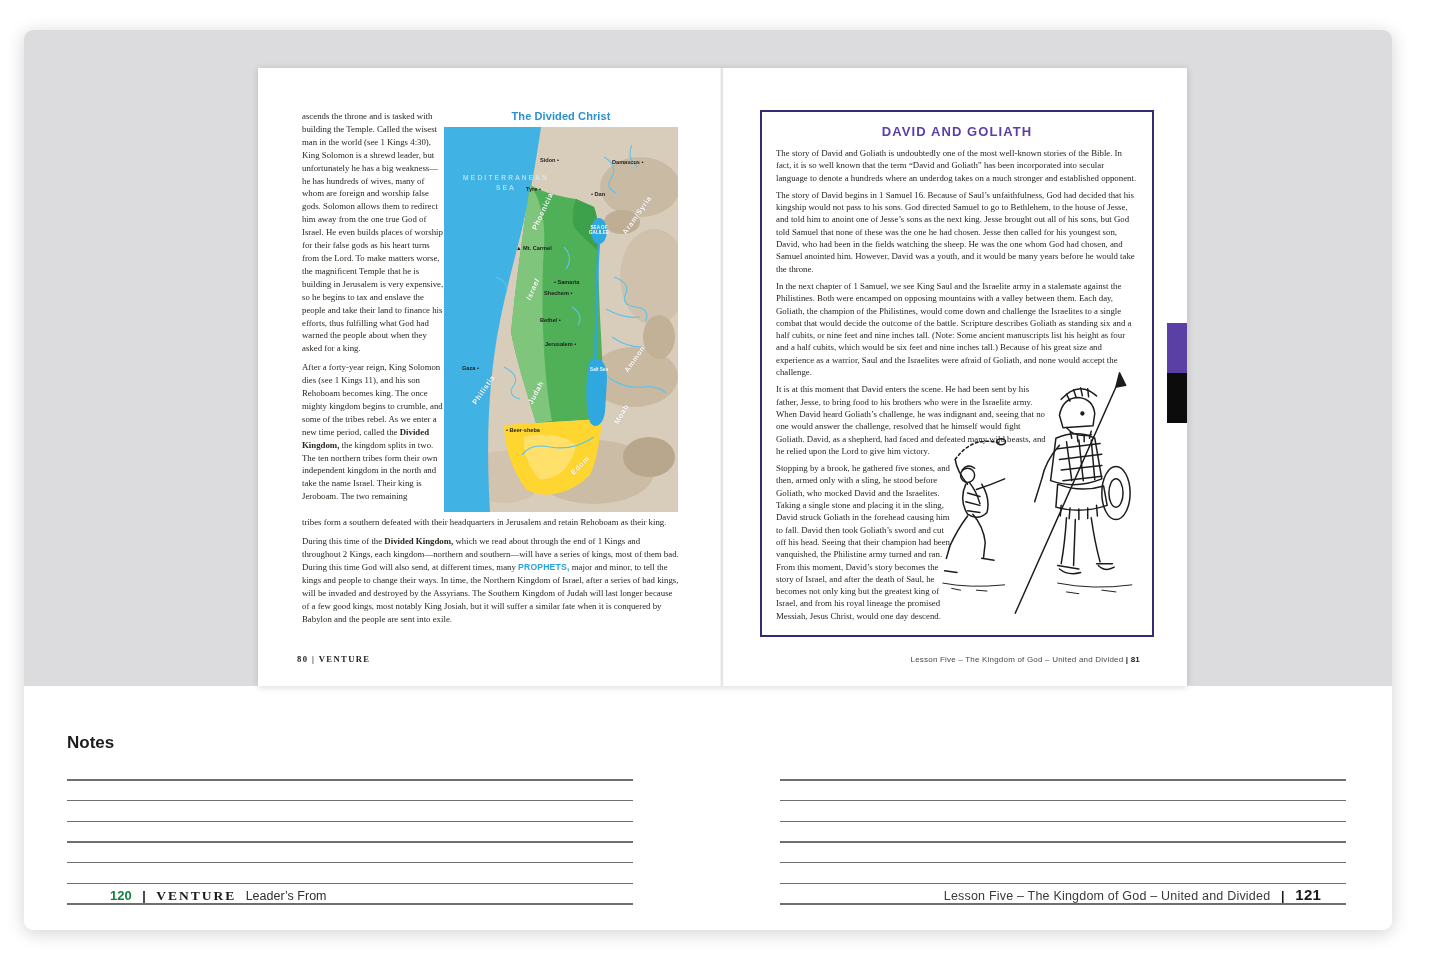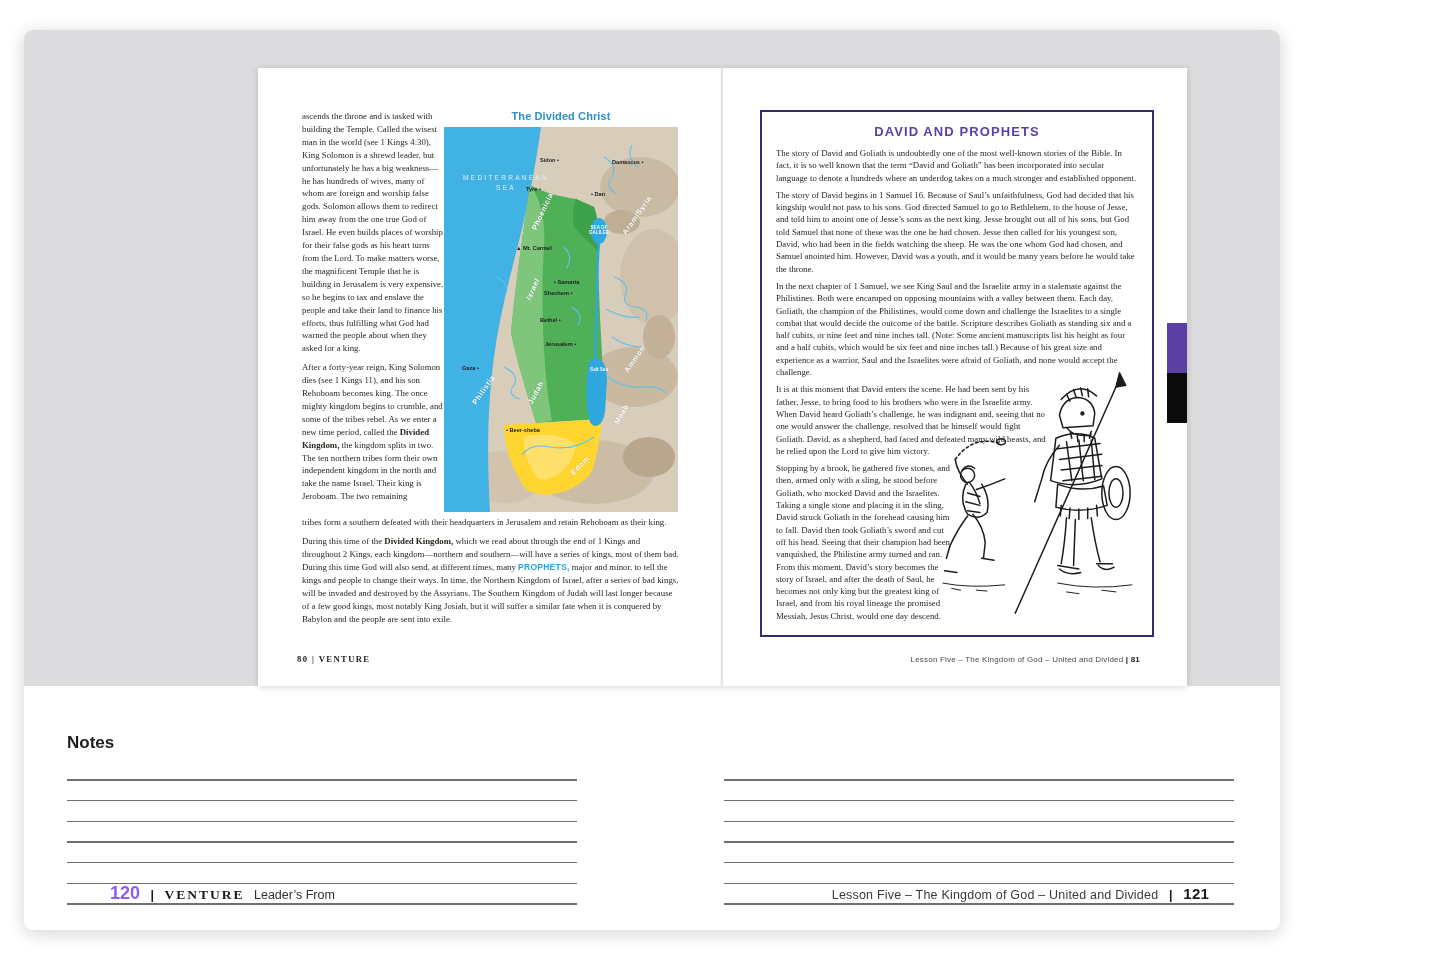--- a/index.html
+++ b/index.html
@@ -2,21 +2,21 @@
 <html><head>
 <meta charset="utf-8">
 <style>
   html,body{margin:0;padding:0;}
   body{
     width:1445px;height:958px;position:relative;overflow:hidden;
     background:#ffffff;font-family:"Liberation Serif",serif;color:#2b2722;
   }
   
   .card{
-    position:absolute;left:24px;top:30px;width:1256px;height:900px;
+    position:absolute;left:24px;top:30px;width:1368px;height:900px;
     border-radius:9px;box-shadow:0 3px 18px rgba(0,0,0,0.18);
     background:#ffffff;overflow:hidden;
   }
   .viewer-top{position:absolute;left:0;top:0;width:100%;height:656px;background:#dcdcde;}
   .viewer-bottom{position:absolute;left:0;top:656px;width:100%;height:244px;background:#ffffff;}
 
   
   .spread{
     position:absolute;left:234px;top:38px;width:929px;height:618px;
     background:#ffffff;box-shadow:0 1px 7px rgba(0,0,0,0.16);display:flex;
@@ -93,21 +93,21 @@
   }
   .lines-wrap{position:absolute;left:43px;right:46px;top:74px;display:flex;gap:147px;}
   .lines-col{flex:1;}
   .rule{height:1.5px;background:#6f6f6f;margin-top:19.2px;}
   .bottom-footers{
     position:absolute;left:86px;right:71px;bottom:26px;
     display:flex;justify-content:space-between;align-items:baseline;
     font-family:"Liberation Sans",sans-serif;
   }
   .bf-left{font-size:12.5px;color:#2f2f2f;}
-  .bf-left .num{font-weight:700;font-size:18px;color:#8b5cf6;}
+  .bf-left .num{font-weight:700;font-size:13px;color:#15803d;}
   .bf-left .sep{margin:0 7px;color:#1a1a1a;font-weight:600;}
   .bf-left .brand{font-family:"Liberation Serif",serif;font-weight:700;font-size:13.5px;letter-spacing:2px;color:#1a1a1a;margin-right:6px;}
   .bf-right{font-size:12.5px;color:#3a3a3a;letter-spacing:0.2px;}
   .bf-right .sep{margin:0 7px;font-weight:600;color:#1a1a1a;}
   .bf-right .num{font-weight:700;font-size:15px;color:#1a1a1a;}
 </style>
 </head>
 <body>
 
 <div class="card">
@@ -202,21 +202,21 @@
 
       <div class="lp-footer">
         <span>80</span>
         <span>|</span>
         <span>VENTURE</span>
       </div>
     </div>
 
     <div class="page page-right">
       <div class="dg-box">
-        <div class="dg-title">DAVID AND PROPHETS</div>
+        <div class="dg-title">DAVID AND GOLIATH</div>
         <p>The story of David and Goliath is undoubtedly one of the most well-known stories of the Bible. In fact, it is so well known that the term “David and Goliath” has been incorporated into secular language to denote a hundreds where an underdog takes on a much stronger and established opponent.</p>
         <p>The story of David begins in 1 Samuel 16. Because of Saul’s unfaithfulness, God had decided that his kingship would not pass to his sons. God directed Samuel to go to Bethlehem, to the house of Jesse, and told him to anoint one of Jesse’s sons as the next king. Jesse brought out all of his sons, but God told Samuel that none of these was the one he had chosen. Jesse then called for his youngest son, David, who had been in the fields watching the sheep. He was the one whom God had chosen, and Samuel anointed him. However, David was a youth, and it would be many years before he would take the throne.</p>
         <p>In the next chapter of 1 Samuel, we see King Saul and the Israelite army in a stalemate against the Philistines. Both were encamped on opposing mountains with a valley between them. Each day, Goliath, the champion of the Philistines, would come down and challenge the Israelites to a single combat that would decide the outcome of the battle. Scripture describes Goliath as standing six and a half cubits, or nine feet and nine inches tall. (Note: Some ancient manuscripts list his height as four and a half cubits, which would be six feet and nine inches tall.) Because of his great size and experience as a warrior, Saul and the Israelites were afraid of Goliath, and none would accept the challenge.</p>
         <div class="sp-a"></div>
         <p>It is at this moment that David enters the scene. He had been sent by his father, Jesse, to bring food to his brothers who were in the Israelite army. When David heard Goliath’s challenge, he was indignant and, seeing that no one would answer the challenge, resolved that he himself would fight Goliath. David, as a shepherd, had faced and defeated many wild beasts, and he relied upon the Lord to give him victory.</p>
         <div class="sp-b"></div>
         <p>Stopping by a brook, he gathered five stones, and then, armed only with a sling, he stood before Goliath, who mocked David and the Israelites. Taking a single stone and placing it in the sling, David struck Goliath in the forehead causing him to fall. David then took Goliath’s sword and cut off his head. Seeing that their champion had been vanquished, the Philistine army turned and ran. From this moment, David’s story becomes the story of Israel, and after the death of Saul, he becomes not only king but the greatest king of Israel, and from his royal lineage the promised Messiah, Jesus Christ, would one day descend.</p>
 
         <svg class="dg-art" width="212" height="272" viewBox="0 0 240 300">
           <g stroke="#1c1c1c" stroke-width="1.7" fill="none" stroke-linecap="round" stroke-linejoin="round">

